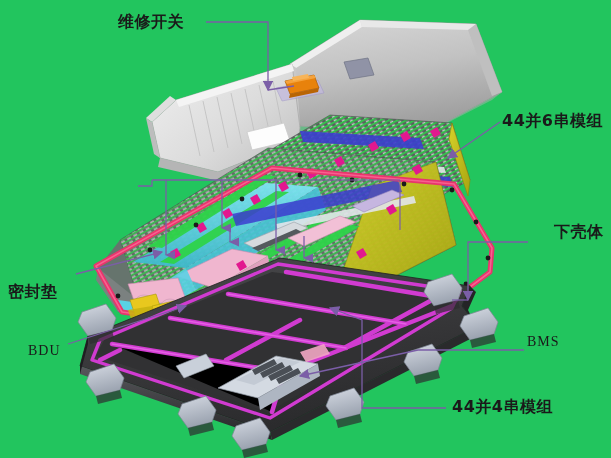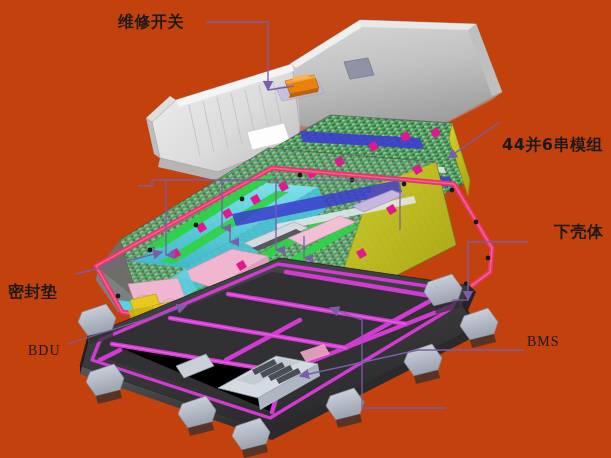--- a/index.html
+++ b/index.html
@@ -7,21 +7,21 @@
     padding: 0;
     background: #ffffff;
   }
   body {
     font-family: "Liberation Sans", "DejaVu Sans", sans-serif;
   }
   #stage {
     position: relative;
     width: 611px;
     height: 458px;
-    background: #c2410c;
+    background: #22c55e;
     overflow: hidden;
   }
   #art {
     position: absolute;
     left: 0; top: 0;
     width: 611px;
     height: 458px;
   }
   .label {
     position: absolute;
@@ -343,25 +343,26 @@
 
       <path d="M446 408 L362 408 L362 320 L330 308" marker-end="url(#arrowA)"></path>
 
       <path d="M276 180 L400 180" stroke-width="1.2"></path>
       <path d="M400 180 L400 230" stroke-width="1.2"></path>
     </g>
   </svg>
 
   <div class="label cn" style="left:118px; top:14px;">维修开关</div>
 
-  <div class="label cn" style="left:502px; top:113px;margin-top:24px;">44并6串模组</div>
+  <div class="label cn" style="left:502px; top:113px;">44并6串模组</div>
 
 
   <div class="label cn" style="left:530px; top:224px;margin-left:24px;">下壳体</div>
 
   <div class="label cn" style="left:8px; top:284px;">密封垫</div>
 
   <div class="label latin" style="left:28px; top:344px;">BDU</div>
 
   <div class="label latin" style="left:527px; top:335px;">BMS</div>
 
+  <div class="label cn" style="left:452px; top:399px;">44并4串模组</div>
 
 </div>
 
 </body></html>

